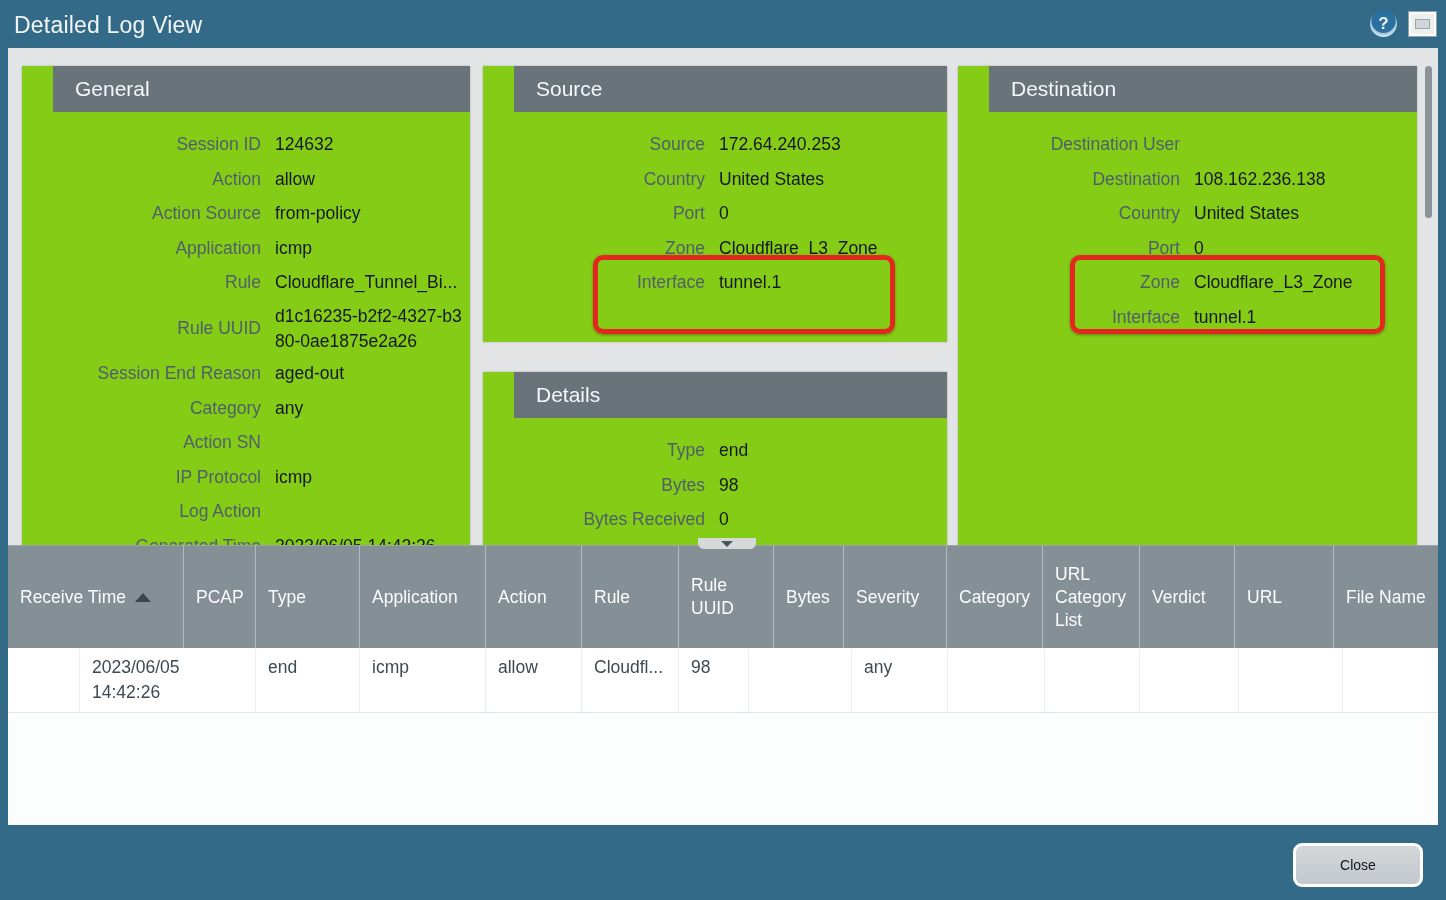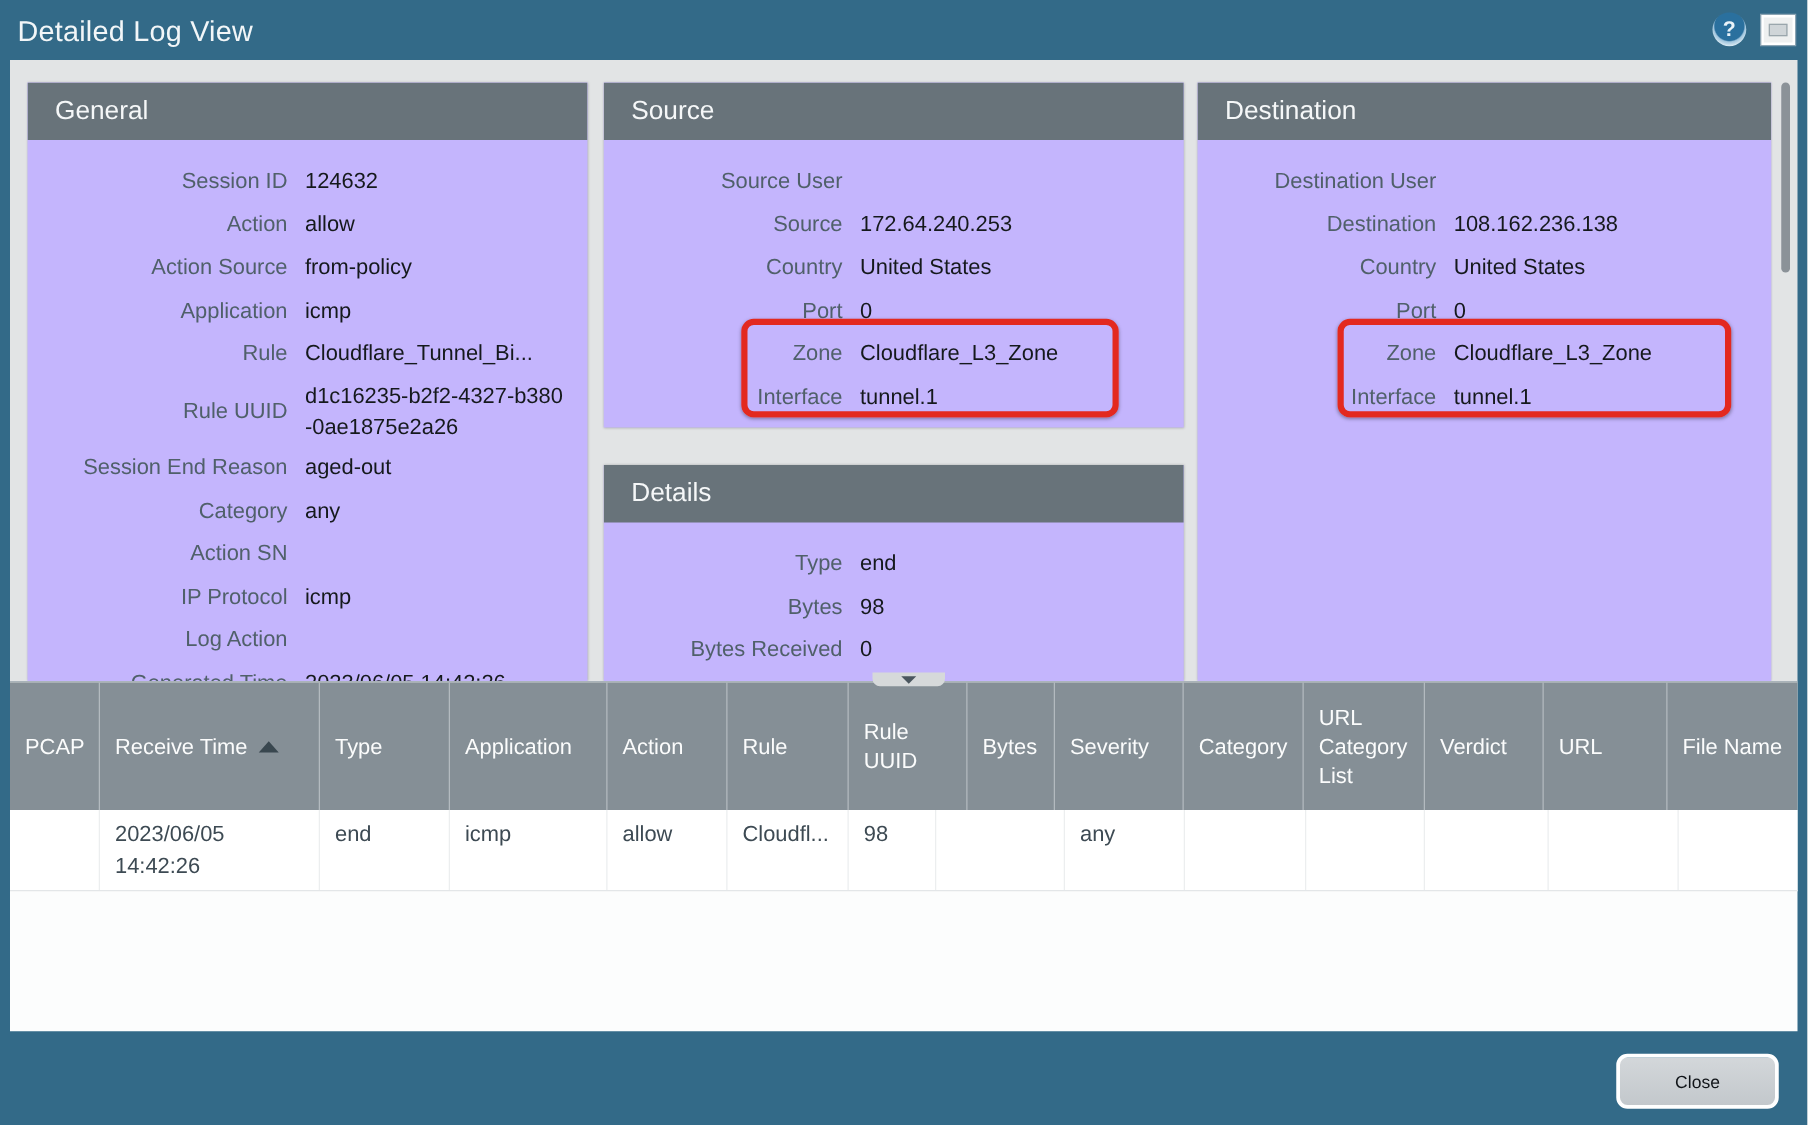--- a/index.html
+++ b/index.html
@@ -15,21 +15,21 @@
   .help-icon { width:27px; height:27px; border-radius:50%;
       background:radial-gradient(circle at 50% 40%, #2a709e 0 55%, #9fc4dd 60%, #d7e8f2 75%, #2a5d80 100%);
       color:#eaf3f9; font-size:17px; font-weight:bold; text-align:center; line-height:27px; cursor:pointer; }
   .win-icon { width:27px; height:24px; background:#eef0f0; border:2px solid #ffffff; outline:1px solid #8ba4b3;
       display:flex; align-items:center; justify-content:center; cursor:pointer; }
   .win-icon .inner { width:15px; height:10px; background:#cfd5d8; border:1px solid #9aa6ac; }
 
   
   .content { position:absolute; left:8px; top:48px; width:1430px; height:497px; background:#e2e4e5; }
 
-  .panel { position:absolute; background:#c4b5fd; box-shadow:0 0 2px rgba(0,0,0,.25); overflow:hidden; }
+  .panel { position:absolute; background:#84cc16; box-shadow:0 0 2px rgba(0,0,0,.25); overflow:hidden;padding-left:31px; }
   .panel-header { height:46px; background:#68737a; color:#f5f7f8; font-size:21px; line-height:46px; padding-left:22px; }
   .panel-body { padding-top:15px; }
 
   .row { display:flex; height:34.6px; line-height:34.6px; font-size:17.5px; }
   .row .label { text-align:right; color:#50606a; padding-right:14px; flex:none; }
   .row .value { color:#15191c; white-space:nowrap; }
   .row.tall { height:56px; }
   .row.tall .label { line-height:56px; }
   .row.tall .value { line-height:25px; padding-top:4px; white-space:normal; word-break:break-all; }
 
@@ -150,24 +150,20 @@
             <span class="label">Generated Time</span>
             <span class="value">2023/06/05 14:42:26</span>
           </div>
       </div>
     </div>
 
     <div class="panel p-source">
       <div class="panel-header">Source</div>
       <div class="panel-body">
         <div class="row">
-            <span class="label">Source User</span>
-            <span class="value"></span>
-          </div>
-        <div class="row">
             <span class="label">Source</span>
             <span class="value">172.64.240.253</span>
           </div>
         <div class="row">
             <span class="label">Country</span>
             <span class="value">United States</span>
           </div>
         <div class="row">
             <span class="label">Port</span>
             <span class="value">0</span>
@@ -235,26 +231,26 @@
 
     <div class="v-scrollbar"></div>
   </div>
 
   <div class="splitter">
     <div class="tri"></div>
   </div>
 
   <div class="table-wrap">
     <div class="thead">
-      <div class="th c0">
-          <span>PCAP</span>
-        </div>
       <div class="th c1">
           <span>Receive Time</span>
           <span class="sort-up"></span>
+        </div>
+      <div class="th c0">
+          <span>PCAP</span>
         </div>
       <div class="th c2">
           <span>Type</span>
         </div>
       <div class="th c3">
           <span>Application</span>
         </div>
       <div class="th c4">
           <span>Action</span>
         </div>

